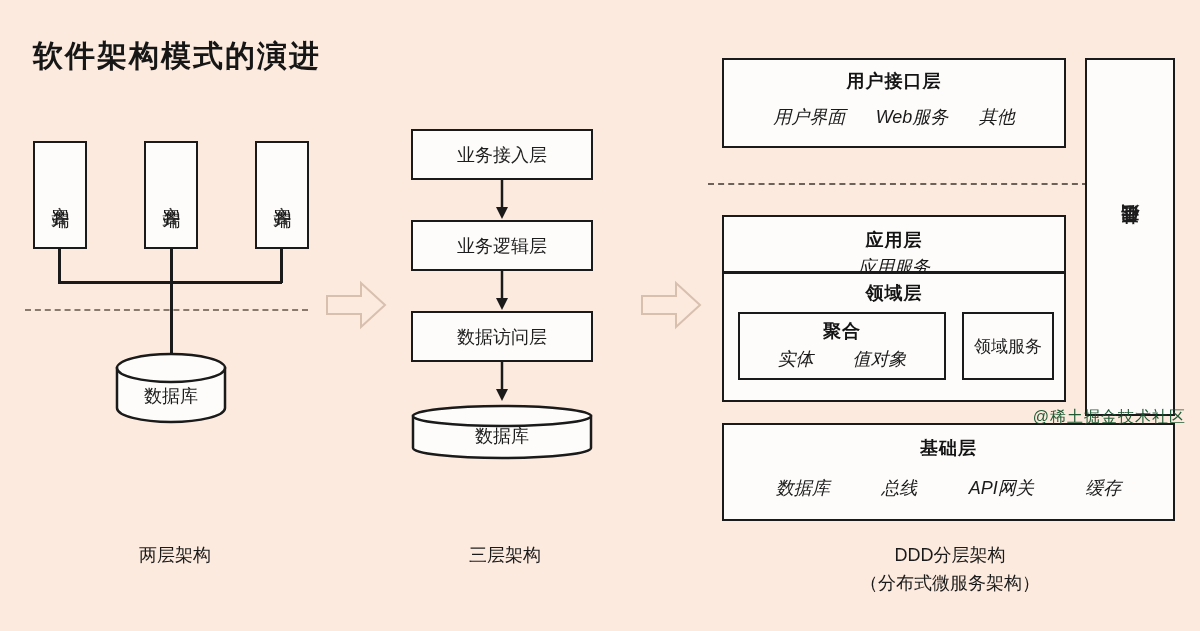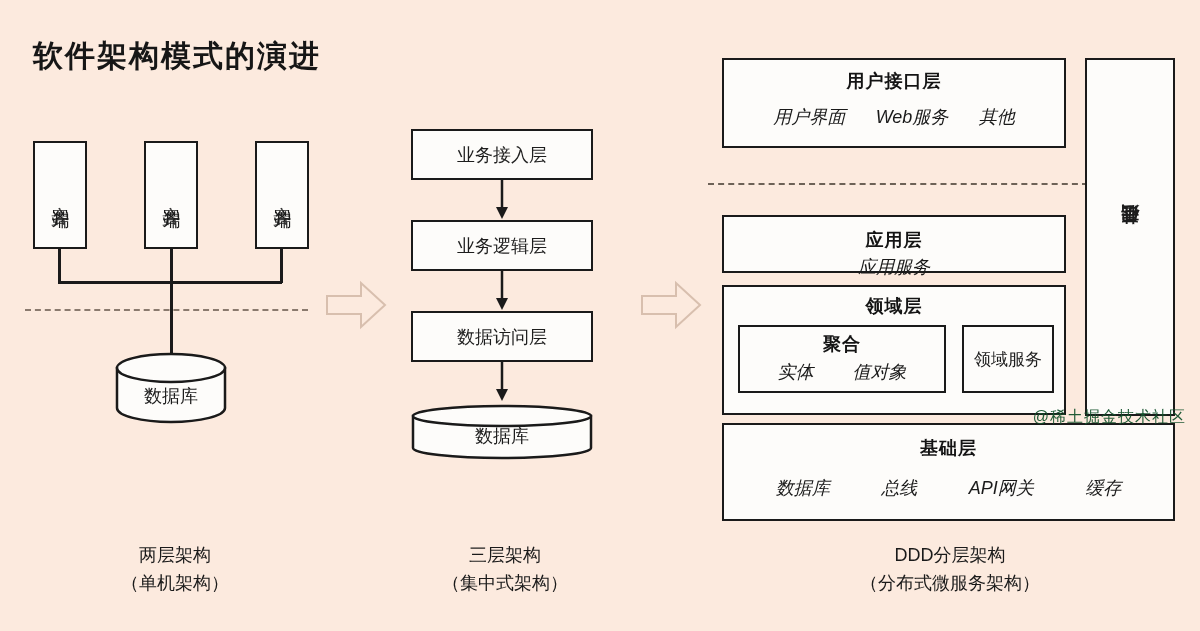--- a/index.html
+++ b/index.html
@@ -89,21 +89,21 @@
   .ddd-items{
     display:flex;justify-content:space-around;align-items:center;
     font-size:18px;color:#1a1a1a;font-style:italic;
   }
   #uiLayer{left:722px;top:58px;width:344px;height:90px;}
   #dashline2{
     position:absolute;left:708px;top:183px;width:380px;height:0;
     border-top:2px dashed #6d6257;
   }
   #appLayer{left:722px;top:215px;width:344px;height:58px;}
-  #domainLayer{left:722px;top:285px;width:344px;height:130px;}
+  #domainLayer{left:722px;top:272px;width:344px;height:130px;}
   #aggBox{
     position:absolute;left:14px;top:38px;width:208px;height:68px;
     background:#fdfcfa;border:2.5px solid #1a1a1a;box-sizing:border-box;
   }
   #domainSvcBox{
     position:absolute;left:238px;top:38px;width:92px;height:68px;
     background:#fdfcfa;border:2.5px solid #1a1a1a;box-sizing:border-box;
     display:flex;align-items:center;justify-content:center;
     font-size:17px;
   }
@@ -260,25 +260,23 @@
     <div class="ddd-items" style="margin-top:16px;padding:0 26px;">
       <span>数据库</span>
       <span>总线</span>
       <span>API网关</span>
       <span>缓存</span>
     </div>
   </div>
 
   <div class="caption" id="cap1">
     <div>两层架构</div>
-    <div>（单机架构）</div>
   </div>
   <div class="caption" id="cap2">
     <div>三层架构</div>
-    <div>（集中式架构）</div>
   </div>
   <div class="caption" id="cap3">
     <div>DDD分层架构</div>
     <div>（分布式微服务架构）</div>
   </div>
 
   <div id="watermark">@稀土掘金技术社区</div>
 
 </div>
 

